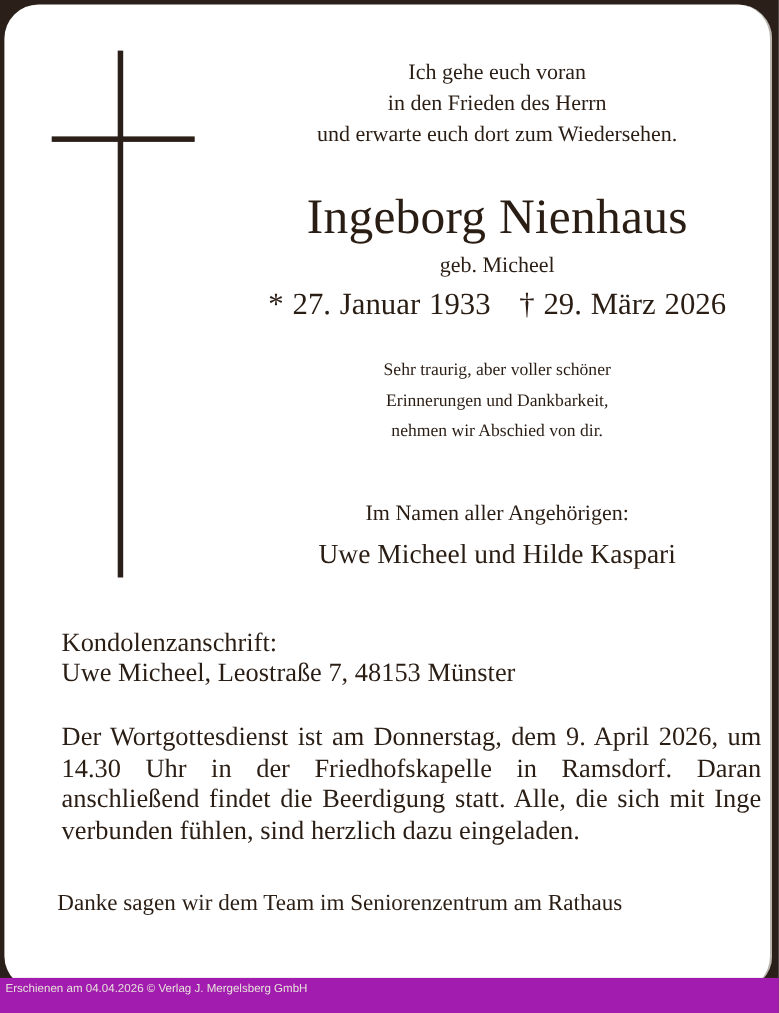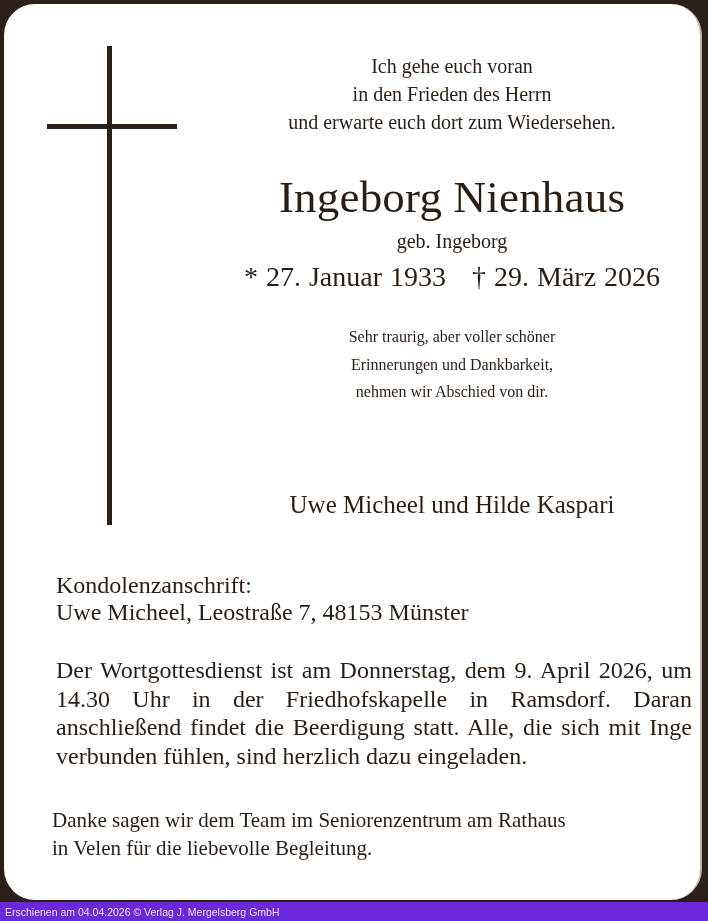--- a/index.html
+++ b/index.html
@@ -36,22 +36,22 @@
   .behalf { top: 449px; font-size: 20px; line-height: 28px; }
   .signers { top: 484px; font-size: 25px; line-height: 34px; }
   .left-block {
     position: absolute; left: 52px; width: 636px; font-size: 24px; line-height: 27px;
   }
   .condolence { top: 568px; }
   .service { top: 652px; text-align: justify; text-align-last: left; line-height: 28.5px; }
   .thanks { position: absolute; left: 48px; width: 640px; top: 802px; font-size: 21px; line-height: 28px; }
   .line { display: block; }
   .footer {
-    position: absolute; left: 0; bottom: 0; width: 708px; height: 19px;
-    background: #6d28d9; color: #e6e0da;
+    position: absolute; left: 0; bottom: 0; width: 708px; height: 32px;
+    background: #a21caf; color: #e6e0da;
     font-family: "Liberation Sans", "DejaVu Sans", sans-serif;
     font-size: 10.5px; line-height: 21px; padding-left: 5px; box-sizing: border-box;
   }
 </style>
 </head>
 <body>
 
 <div class="page">
 
   <div>
@@ -59,43 +59,43 @@
     <div class="cross-h"></div>
   </div>
 
   <div class="center-col verse">
     <span class="line">Ich gehe euch voran</span>
     <span class="line">in den Frieden des Herrn</span>
     <span class="line">und erwarte euch dort zum Wiedersehen.</span>
   </div>
 
   <div class="center-col name">Ingeborg Nienhaus</div>
-  <div class="center-col birthname">geb. Ingeborg</div>
+  <div class="center-col birthname">geb. Micheel</div>
 
   <div class="center-col dates">
     <span>*</span>
     <span>27. Januar 1933</span><span class="gap"></span>
     <span>†</span>
     <span>29. März 2026</span>
   </div>
 
   <div class="center-col farewell">
     <span class="line">Sehr traurig, aber voller schöner</span>
     <span class="line">Erinnerungen und Dankbarkeit,</span>
     <span class="line">nehmen wir Abschied von dir.</span>
   </div>
 
+  <div class="center-col behalf">Im Namen aller Angehörigen:</div>
   <div class="center-col signers">Uwe Micheel und Hilde Kaspari</div>
 
   <div class="left-block condolence">
     <span class="line">Kondolenzanschrift:</span>
     <span class="line">Uwe Micheel, Leostraße 7, 48153 Münster</span>
   </div>
 
   <div class="left-block service">Der Wortgottesdienst ist am Donnerstag, dem 9. April 2026, um 14.30 Uhr in der Friedhofskapelle in Ramsdorf. Daran anschließend findet die Beerdigung statt. Alle, die sich mit Inge verbunden fühlen, sind herzlich dazu eingeladen.</div>
 
   <div class="thanks">
     <span class="line">Danke sagen wir dem Team im Seniorenzentrum am Rathaus</span>
-    <span class="line">in Velen für die liebevolle Begleitung.</span>
   </div>
 </div>
 
 <div class="footer">Erschienen am 04.04.2026 © Verlag J. Mergelsberg GmbH</div>
 
 </body></html>

